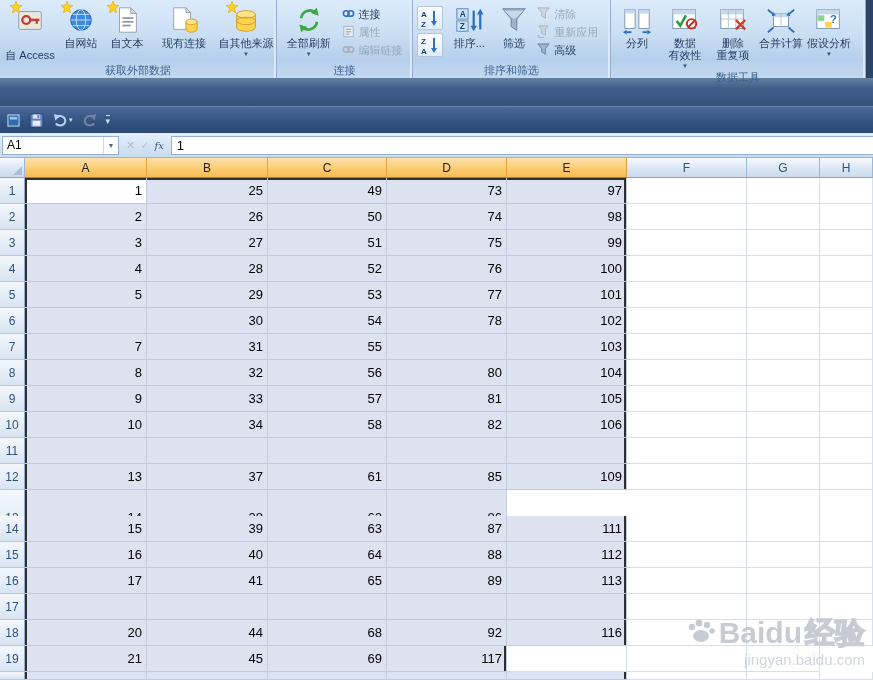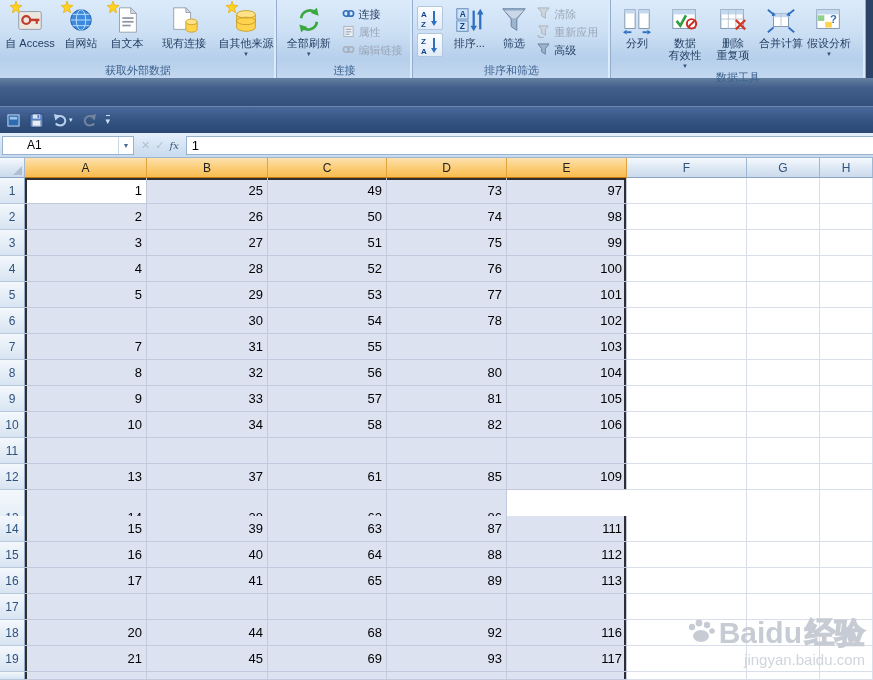--- a/index.html
+++ b/index.html
@@ -20,40 +20,40 @@
   .blabel { font-size:11px; color:#1f3a5f; line-height:12px; text-align:center; white-space:nowrap; }
   .ddown { font-size:6px; color:#33527a; line-height:8px; margin-top:1px; }
   .smallcol { display:flex; flex-direction:column; padding-top:4px; }
   .smallbtn { display:flex; align-items:center; gap:4px; height:18px; font-size:11px; color:#1f3a5f; padding:0 3px; white-space:nowrap; }
   .smallbtn.disabled { color:#9aa7b8; }
   .sortstack { display:flex; flex-direction:column; gap:3px; padding:5px 2px 0 2px; }
   .sicon-btn { width:26px; height:24px; border:1px solid #b3c6de; border-radius:2px;
                background:linear-gradient(#fdfeff,#e0ebf7); display:flex; align-items:center; justify-content:center; }
 
   .g1 { width:277px; } .g2 { width:136px; } .g3 { width:198px; } .g4 { width:255px; }
-  .g1 .bigbtn:nth-child(1){width:56px;} .g1 .bigbtn:nth-child(2){width:46px;}
+  .g1 .bigbtn:nth-child(1){width:56px;gap:12px;} .g1 .bigbtn:nth-child(2){width:46px;}
   .g1 .bigbtn:nth-child(3){width:46px;} .g1 .bigbtn:nth-child(4){width:68px;}
   .g1 .bigbtn:nth-child(5){width:56px;}
   .g2 .bigbtn{width:60px;} .g2 .smallcol{width:72px;}
   .g3 .bigbtn.sortbig{width:50px;} .g3 .bigbtn.filterbig{width:42px;} .g3 .smallcol{width:76px;}
   .g4 .bigbtn{width:48px;}
 
   
   .band { width:873px; height:28px; background:linear-gradient(#63809f,#415f8a 35%,#33507c); }
   .qat { width:873px; height:27px; background:linear-gradient(#4a689b,#31517f 60%,#2b4874);
          border-top:1px solid #6a86ad; display:flex; align-items:center; gap:3px; padding:0 4px; }
   .qat-btn { display:flex; align-items:center; justify-content:center; height:22px; padding:0 3px; border-radius:3px; }
   .qat-more { color:#cfe0f5; font-size:9px; border-top:1px solid #cfe0f5; line-height:9px; padding-top:1px; }
   .mini-arrow { color:#cfe0f5; font-size:7px; margin-left:1px; }
 
   
   .formula-bar { width:873px; height:25px; background:linear-gradient(#e4effb,#c8daee);
                  display:flex; align-items:center; padding-left:2px; border-bottom:1px solid #9db5d1; }
-  .name-box { width:132px; height:19px; background:#fff; border:1px solid #98b1cc; display:flex; align-items:center;
-              font-size:12px; padding-left:24px; color:#000;gap:28px; }
+  .name-box { width:117px; height:19px; background:#fff; border:1px solid #98b1cc; display:flex; align-items:center;
+              font-size:12px; padding-left:4px; color:#000;gap:28px; }
   .nb-arrow { margin-left:auto; width:15px; align-self:stretch; display:flex; align-items:center; justify-content:center;
               color:#4a6a94; font-size:7px; border-left:1px solid #c9d6e6; }
   .fb-mid { display:flex; align-items:center; gap:5px; padding:0 7px; }
   .fb-gray { color:#b4bcc9; font-size:11px; }
   .fx { font-family:"DejaVu Serif", serif; font-style:italic; font-size:10px; color:#3c5878; }
   .formula-input { flex:1; height:19px; background:#fff; border:1px solid #98b1cc; border-right:none;
                    font-size:13px; color:#000; display:flex; align-items:center; padding-left:5px; }
 
   
   .sheet { position:relative; background:#fff; }
@@ -616,21 +616,20 @@
           <div class="cell sel" style="box-shadow: rgb(47, 47, 47) -2px 0px 0px inset;">116</div>
           <div class="cell"></div>
           <div class="cell"></div>
           <div class="cell"></div>
         </div>
         <div class="grid-row">
           <div class="row-header">19</div>
           <div class="cell sel" style="box-shadow: rgb(47, 47, 47) 2px 0px 0px inset;">21</div>
           <div class="cell sel">45</div>
           <div class="cell sel">69</div>
-          <div class="cell sel">93</div>
           <div class="cell sel" style="box-shadow: rgb(47, 47, 47) -2px 0px 0px inset;">117</div>
           <div class="cell"></div>
           <div class="cell"></div>
           <div class="cell"></div>
         </div>
         <div class="grid-row partial">
           <div class="row-header"></div>
           <div class="cell sel" style="box-shadow: rgb(47, 47, 47) 2px 0px 0px inset;"></div>
           <div class="cell sel"></div>
           <div class="cell sel"></div>

